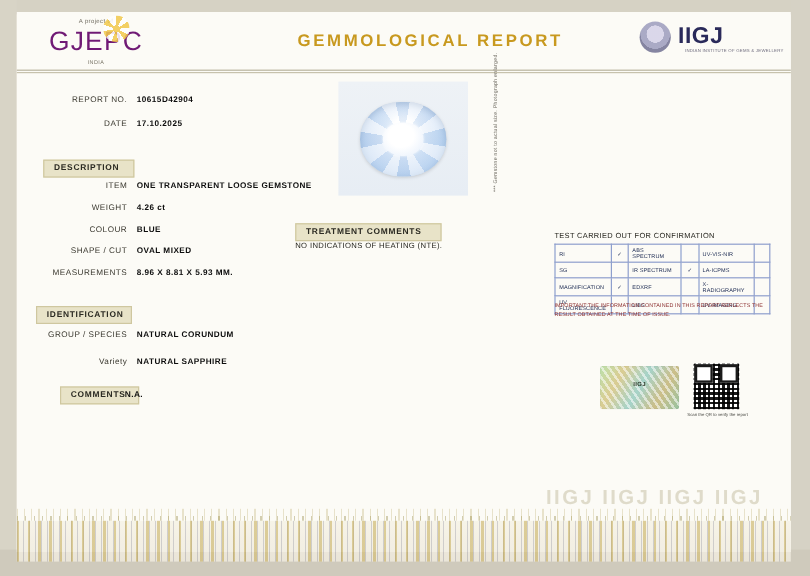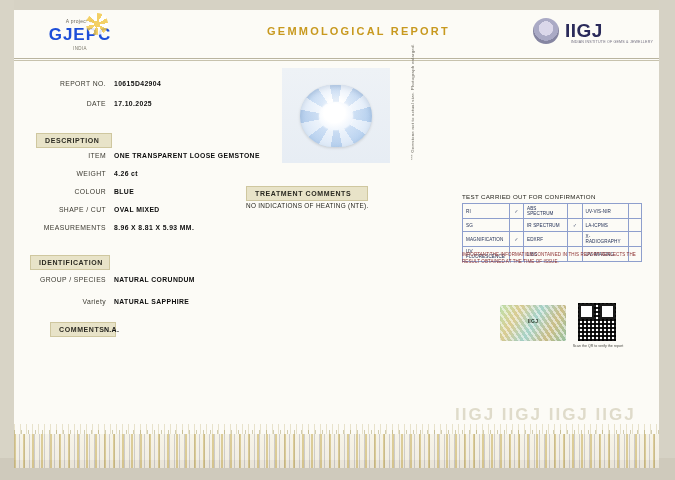--- a/index.html
+++ b/index.html
@@ -39,34 +39,34 @@
   .hdr{
     position:absolute;left:14px;top:10px;width:645px;height:48px;
     border-bottom:1px solid #b9b49f;
   }
   .hdr-line2{position:absolute;left:14px;top:60px;width:645px;height:1px;background:#c7c2ad;}
   .gjepc{
     position:absolute;left:20px;top:16px;width:120px;height:36px;
     display:flex;flex-direction:column;align-items:center;justify-content:center;
   }
   .gjepc .sup{font-size:5px;color:#6e6a5e;letter-spacing:.3px;margin-bottom:1px;}
-  .gjepc .main{font-size:17px;font-weight:bold;color:#1d4ed8;letter-spacing:1px;}
+  .gjepc .main{font-size:22px;font-weight:normal;color:#701a75;letter-spacing:1px;}
   .gjepc .sub{font-size:4.5px;color:#7a7668;letter-spacing:.4px;margin-top:1px;}
   .gjepc-mark{
     position:absolute;left:86px;top:13px;width:22px;height:22px;border-radius:50%;
     background:
       radial-gradient(circle at 50% 50%, #f2c94c 0 3px, rgba(255,255,255,0) 3px),
       conic-gradient(from 0deg,#f2c94c 0 8%, #fff 8% 16%, #f2c94c 16% 24%, #fff 24% 32%,
       #f2c94c 32% 40%, #fff 40% 48%, #f2c94c 48% 56%, #fff 56% 64%,
       #f2c94c 64% 72%, #fff 72% 80%, #f2c94c 80% 88%, #fff 88% 100%);
     opacity:.85;
   }
   .title{
     position:absolute;left:0;right:0;top:25px;text-align:center;
-    font-size:11px;font-weight:bold;letter-spacing:2.2px;color:#c8991f;padding-left:42px;
+    font-size:14px;font-weight:bold;letter-spacing:2.2px;color:#c8991f;padding-left:42px;
   }
   .iigj{
     position:absolute;right:22px;top:14px;width:120px;height:34px;
     display:flex;align-items:center;gap:6px;
   }
   .iigj-emblem{
     width:26px;height:26px;border-radius:50%;
     background:radial-gradient(circle at 50% 40%, #cfcbe6 0 35%, #8f8fb5 36% 60%, #5e5e85 61% 100%);
     opacity:.75;
   }

